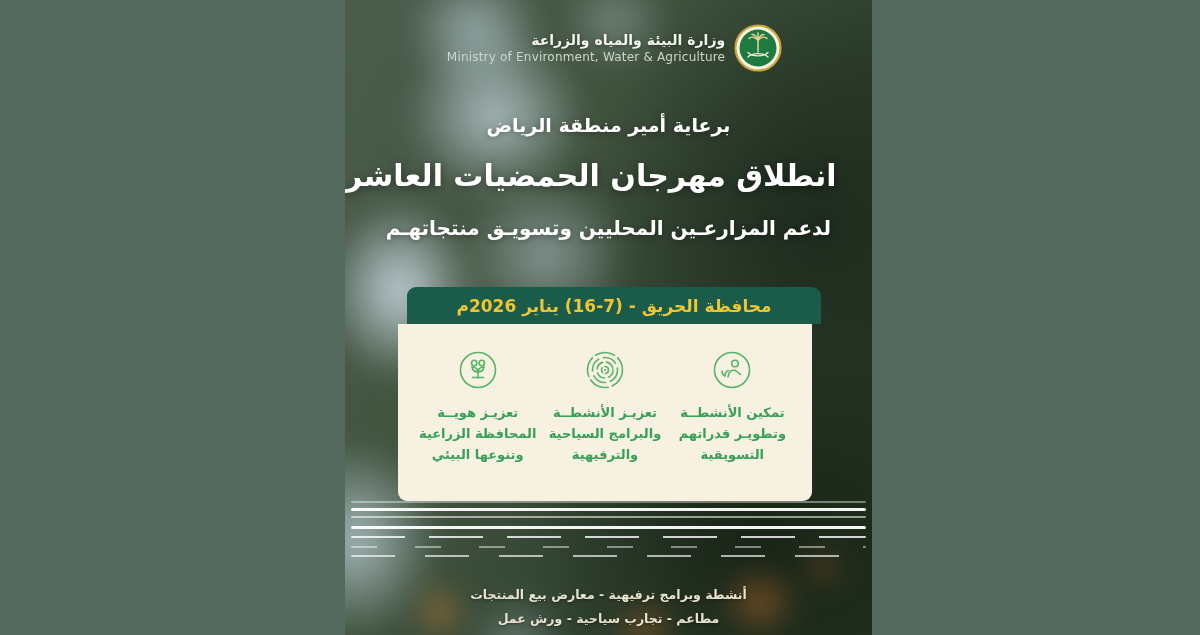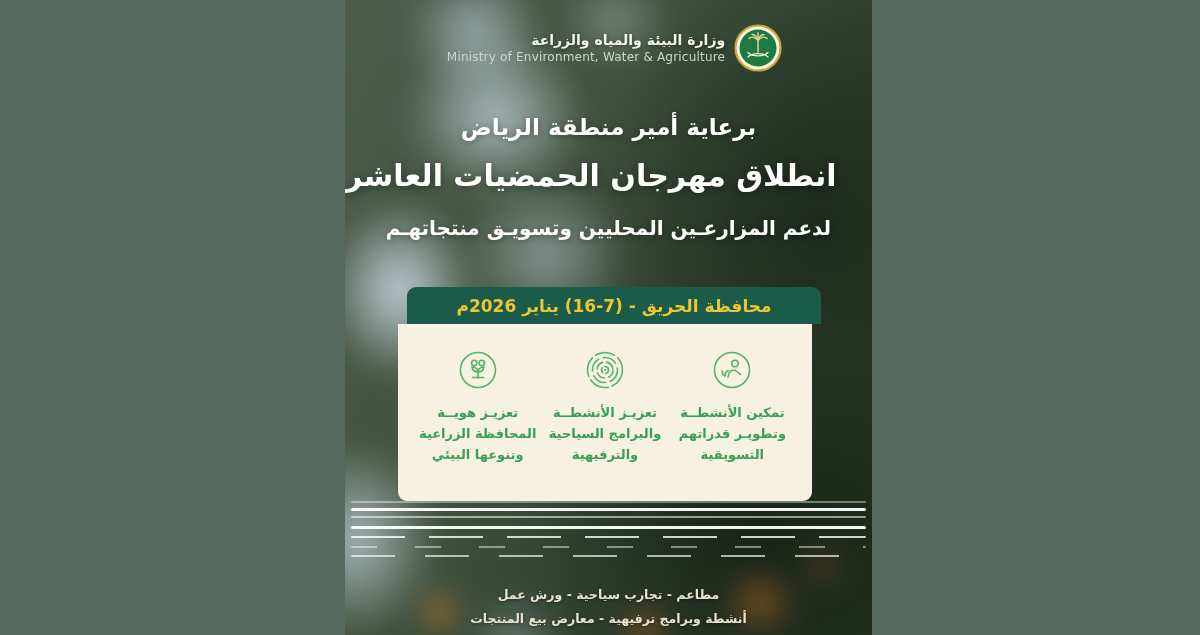--- a/index.html
+++ b/index.html
@@ -39,21 +39,21 @@
   }
   .content{position:absolute;inset:0;}
   
   .logo{position:absolute;top:24px;left:0;width:100%;display:flex;justify-content:center;align-items:center;gap:9px;padding-left:12px;}
   .logo-text{text-align:right;direction:rtl;}
   .logo-ar{font-size:14px;font-weight:bold;color:#f2f4ee;text-shadow:0 1px 4px rgba(0,0,0,.4);}
   .logo-en{font-size:12px;color:#ccd6cc;letter-spacing:.2px;margin-top:2px;direction:ltr;}
   .emblem svg{display:block;}
   
   .patronage{position:absolute;top:114px;left:0;width:100%;text-align:center;direction:rtl;
-    font-size:23px;font-weight:700;color:var(--heading-text);text-shadow:0 1px 6px rgba(0,0,0,.35);}
+    font-size:19px;font-weight:700;color:var(--heading-text);text-shadow:0 1px 6px rgba(0,0,0,.35);}
   .headline{position:absolute;top:158px;left:0;width:100%;text-align:left;direction:rtl;
     font-size:30px;font-weight:800;color:var(--heading-text);text-shadow:0 2px 8px rgba(0,0,0,.4);}
   .subtitle{position:absolute;top:216px;left:0;width:100%;text-align:center;direction:rtl;
     font-size:20px;font-weight:700;color:var(--heading-text);text-shadow:0 1px 6px rgba(0,0,0,.35);}
   
   .banner{position:absolute;left:62px;top:287px;width:414px;height:37px;background:var(--banner-bg);
     border-radius:9px 9px 0 0;display:flex;align-items:center;justify-content:center;}
   .banner span{direction:rtl;font-size:17px;font-weight:700;color:var(--banner-text);}
   
   .card{position:absolute;left:53px;top:324px;width:414px;height:177px;background:var(--card-bg);
@@ -180,19 +180,19 @@
         <i class="s1"></i>
         <i class="s2"></i>
         <i class="s3"></i>
         <i class="s4"></i>
         <i class="s5"></i>
         <i class="s6"></i>
         <i class="s7"></i>
       </div>
 
       <div class="footer">
+        <div lang="ar">أنشطة وبرامج ترفيهية - معارض بيع المنتجات</div>
         <div lang="ar">مطاعم - تجارب سياحية - ورش عمل</div>
-        <div lang="ar">أنشطة وبرامج ترفيهية - معارض بيع المنتجات</div>
       </div>
 
     </div>
   </div>
 </div>
 
 </body></html>

